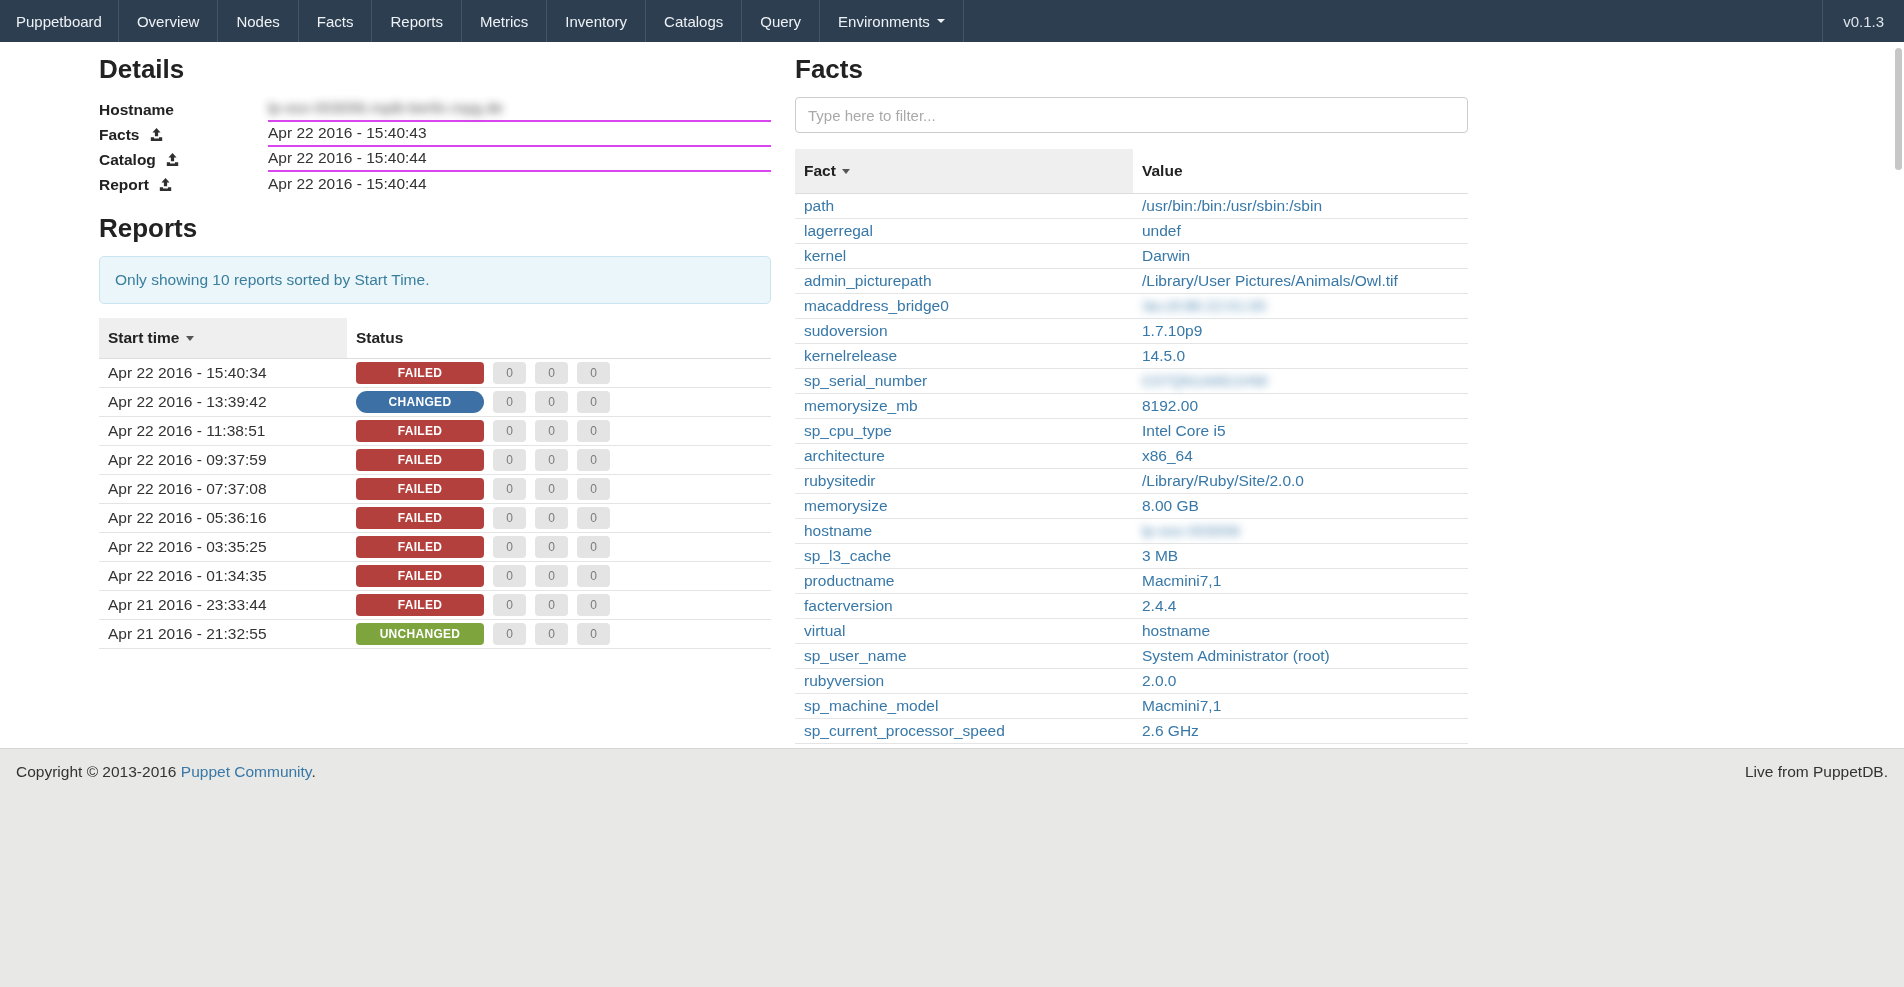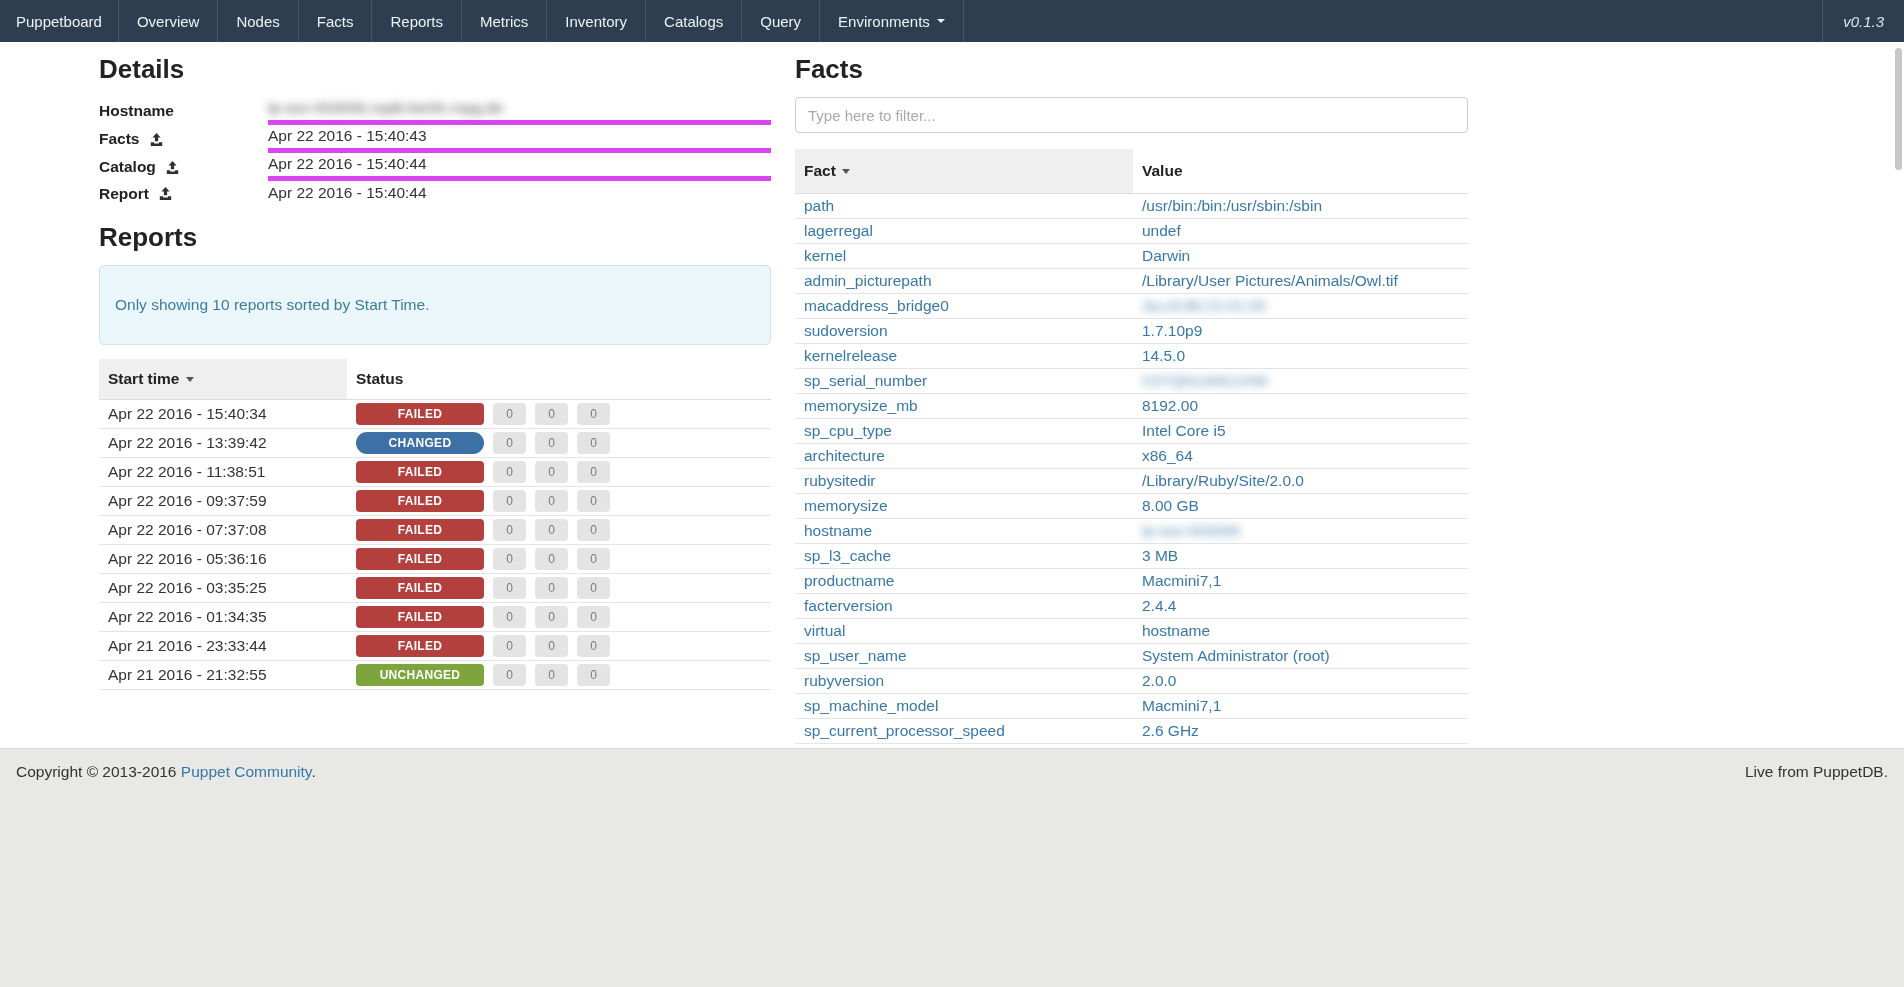--- a/index.html
+++ b/index.html
@@ -20,21 +20,21 @@
   }
   .nav-item {
     display: flex; align-items: center; padding: 0 18px;
     border-right: 1px solid rgba(255,255,255,0.12);
     cursor: pointer; white-space: nowrap;
   }
   .nav-brand { padding: 8px 16px; }
   .nav-spacer { flex: 1; }
   .nav-version {
     display: flex; align-items: center; padding: 0 20px;
-    border-left: 1px solid rgba(255,255,255,0.12); color: #dde4ea; font-style: italic;
+    border-left: 1px solid rgba(255,255,255,0.12); color: #dde4ea;
   }
   .caret {
     display: inline-block; width: 0; height: 0; margin-left: 7px;
     border-left: 4px solid transparent; border-right: 4px solid transparent;
     border-top: 4px solid #eef2f6;
   }
 
   
   .main { display: flex; margin: 12px 0 0 99px; gap: 24px; flex-shrink: 0; }
   .col-left  { width: 672px; }
@@ -47,32 +47,32 @@
 
   
   .details-table { margin-top: 5px; }
   .drow { display: flex; min-height: 25px; align-items: center; }
   .dlabel {
     width: 169px; font-weight: 700; font-size: 15.5px; color: #222;
     display: flex; align-items: center; gap: 10px; flex-shrink: 0;
   }
   .dvalue {
     flex: 1; font-size: 15.5px; color: #333;
-    border-bottom: 5px solid #d946ef; padding: 2px 0 3px 0;
+    border-bottom: 2px solid #d946ef; padding: 2px 0 3px 0;
     align-self: stretch; display: flex; align-items: center;
   }
   .drow:last-child .dvalue { border-bottom: none; }
   .upload-icon { color: #2f2f2f; display: inline-flex; }
 
   
   .alert {
     background: var(--alert-bg, #ebf6fa);
     border: 1px solid #c9e4ee; border-radius: 5px;
     color: var(--alert-text, #3a7e9e);
-    font-size: 15.5px; padding: 30px 15px; margin: 2px 0 14px 0;
+    font-size: 15.5px; padding: 14px 15px; margin: 2px 0 14px 0;
   }
 
   
   table { border-collapse: collapse; width: 100%; table-layout: fixed; }
   th {
     text-align: left; font-size: 15.5px; font-weight: 700; color: #222;
     padding: 12px 9px; border-bottom: 1px solid #ddd; cursor: pointer;
   }
   th.sorted-col { background: #efefef; }
   .sort-caret {

